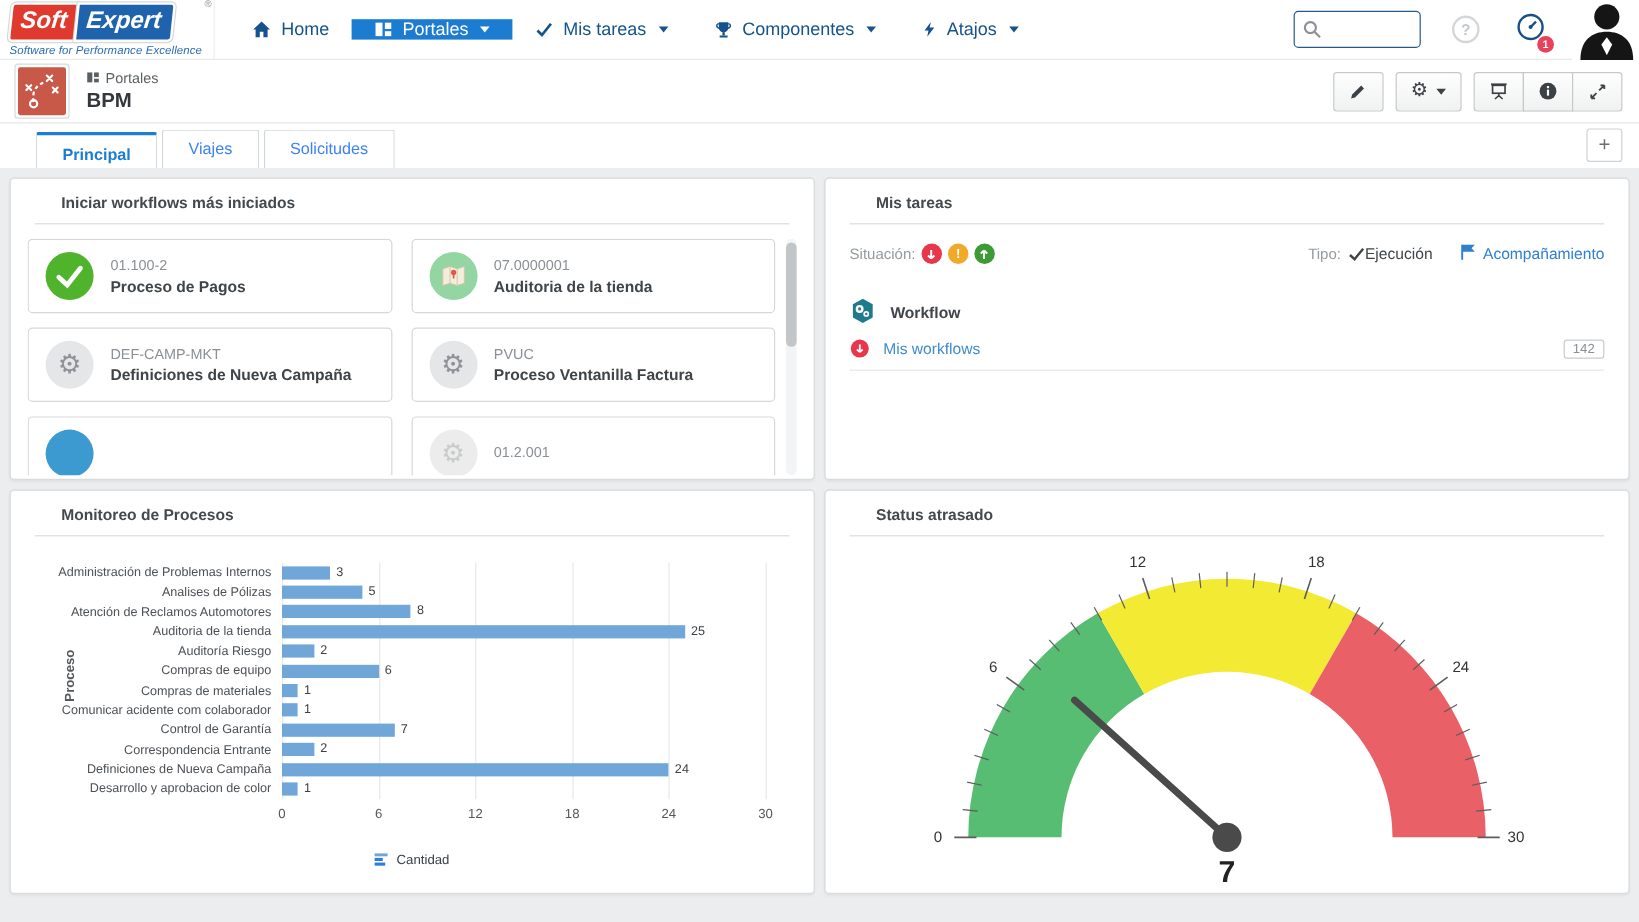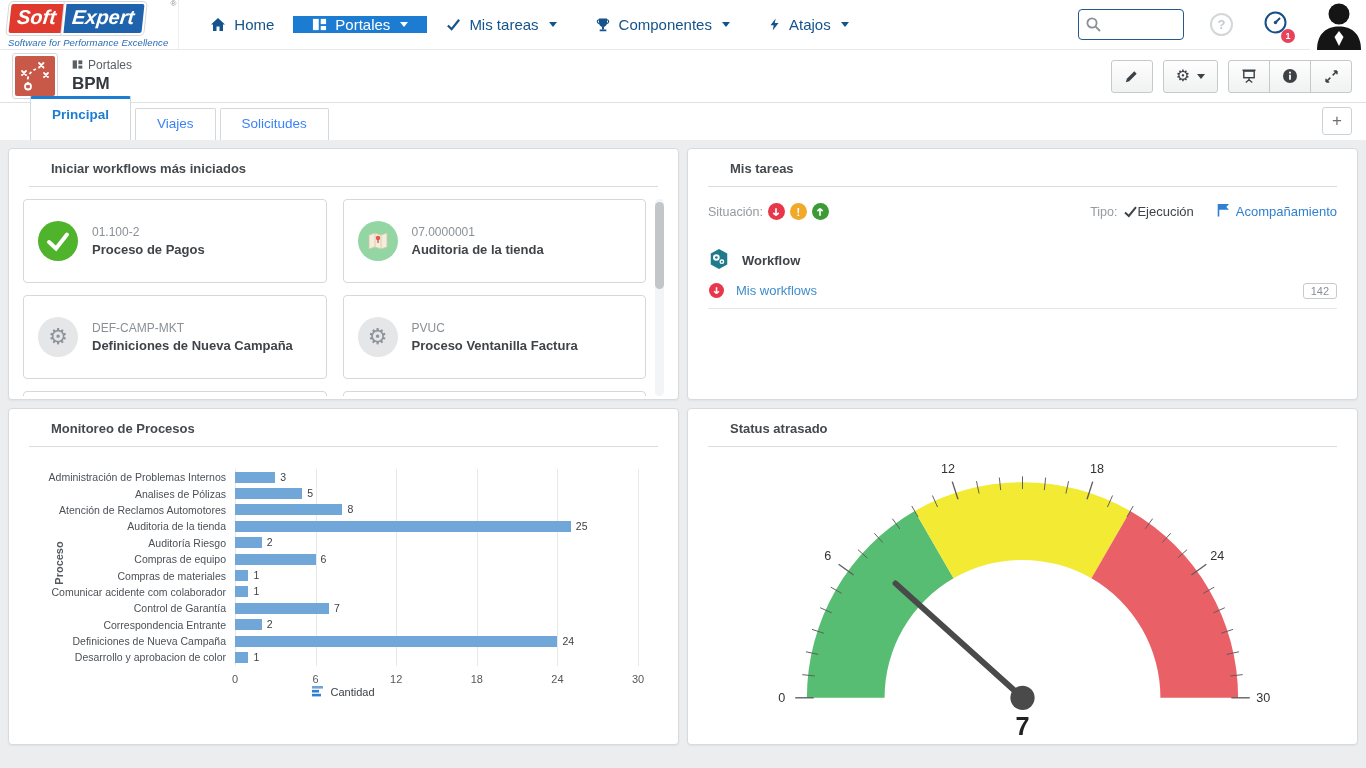--- a/index.html
+++ b/index.html
@@ -41,31 +41,31 @@
   .tbtn { height:33px; min-width:42px; padding:0 12px; display:flex; align-items:center; justify-content:center; gap:5px;
     background:linear-gradient(#fefefe,#f0f1f1); border:1px solid #c6c9cb; border-radius:3px; cursor:pointer; color:#3c4146; }
   .tbtn-group { display:flex; }
   .tbtn-group .tbtn { border-radius:0; margin-left:-1px; }
   .tbtn-group .tbtn:first-child { border-radius:3px 0 0 3px; margin-left:0; }
   .tbtn-group .tbtn:last-child { border-radius:0 3px 3px 0; }
   .gear-glyph { font-size:16px; line-height:1; }
   
   .tabbar { height:37px; background:#fff; display:flex; align-items:flex-end; padding:0 14px 0 30px; position:relative; }
   .tab { background:#fff; border:1px solid #d5d8da; border-bottom:none; padding:7px 21px 9px 21px; font-size:13.5px; color:#3b82f6; cursor:pointer; margin-right:4px; border-radius:2px 2px 0 0; }
-  .tab.active { border-top:3px solid #1d7dd2; color:#1d7dd2; font-weight:bold; padding-top:8px; padding-bottom:18px; }
+  .tab.active { border-top:3px solid #1d7dd2; color:#1d7dd2; font-weight:bold; padding-top:8px; padding-bottom:4px; }
   .add-tab { position:absolute; right:14px; top:4px; width:30px; height:28px; background:#fff; border:1px solid #cfd2d4; border-radius:3px; color:#6a6f74; font-size:17px; display:flex; align-items:center; justify-content:center; cursor:pointer; }
   
   .content { padding:8px; display:grid; grid-template-columns:1fr 1fr; grid-template-rows:252px 337px; gap:8px; }
   .panel { background:#fff; border:1px solid #d8dbdd; border-radius:4px; padding:12px 14px; box-shadow:0 1px 2px rgba(0,0,0,.05); overflow:hidden; position:relative; }
   .panel-title { font-size:13px; font-weight:bold; color:#44494e;padding-left:28px; }
   .panel hr { border:none; border-top:1px solid #d9dcde; margin:10px 6px 0 6px; }
   
   .cards-viewport { position:relative; margin-top:12px; height:197px; overflow:hidden; padding-right:18px; }
   .cards-grid { display:grid; grid-template-columns:1fr 1fr; gap:12px 16px; }
-  .wcard { height:84px; border:1px solid #d5d8da; border-radius:4px; display:flex; align-items:center; gap:14px; padding:0 14px; cursor:pointer; background:#fff; }
+  .wcard { height:62px; border:1px solid #d5d8da; border-radius:4px; display:flex; align-items:center; gap:14px; padding:0 14px; cursor:pointer; background:#fff; }
   .wicon { width:40px; height:40px; border-radius:50%; flex-shrink:0; display:flex; align-items:center; justify-content:center; }
   .wicon.check { background:#4fb32b; }
   .wicon.map { background:#93d6a4; }
   .wicon.gear { background:#e4e6e8; color:#8d9399; font-size:22px; }
   .wicon.gear-light { background:#ececed; color:#c9cccd; font-size:22px; }
   .wicon.blue { background:#3d9ad1; }
   .wcard-code { font-size:12px; color:#8a9096; }
   .wcard-name { font-size:13px; font-weight:bold; color:#3f4449; margin-top:3px; }
   .vscroll { position:absolute; right:0; top:0; bottom:0; width:9px; background:#f3f4f5; border-radius:5px; }
   .vscroll-thumb { position:absolute; top:3px; left:0; right:0; height:44%; background:#c3c6c8; border-radius:5px; }
@@ -88,21 +88,21 @@
   .bc-plot { position:relative; }
   .bc-grid { position:absolute; left:212px; right:26px; top:0; bottom:20px; }
   .bc-gridline { position:absolute; top:0; bottom:0; width:1px; background:#e6e8ea; }
   .bc-row { display:grid; grid-template-columns:212px 1fr; align-items:center; height:16.4px; position:relative; }
   .bc-cat { font-size:10.5px; color:#4c5156; text-align:right; padding-right:9px; white-space:nowrap; overflow:hidden; }
   .bc-track { position:relative; height:11px; margin-right:26px; }
   .bc-bar { height:100%; }
   .bc-val { position:absolute; top:-1px; font-size:10.5px; color:#3c4146; line-height:13px; }
   .bc-xaxis { position:relative; height:20px; margin-left:212px; margin-right:26px; }
   .bc-ticklabel { position:absolute; transform:translateX(-50%); font-size:11px; color:#55595d; top:7px; }
-  .bc-legend { margin-top:0; display:flex; justify-content:center; gap:6px; font-size:11px; color:#3c4146; }
+  .bc-legend { margin-top:25px; display:flex; justify-content:center; gap:6px; font-size:11px; color:#3c4146; }
   
   .gauge-svg { display:block; width:100%; margin-top:8px; }
   .gauge-label { font-size:13px; fill:#333; }
   .gauge-value { font-size:26px; font-weight:bold; fill:#222; text-anchor:middle; }
   .gray-label { color:#949a9f; }
 </style>
 </head>
 <body>
 
 <div class="navbar">

